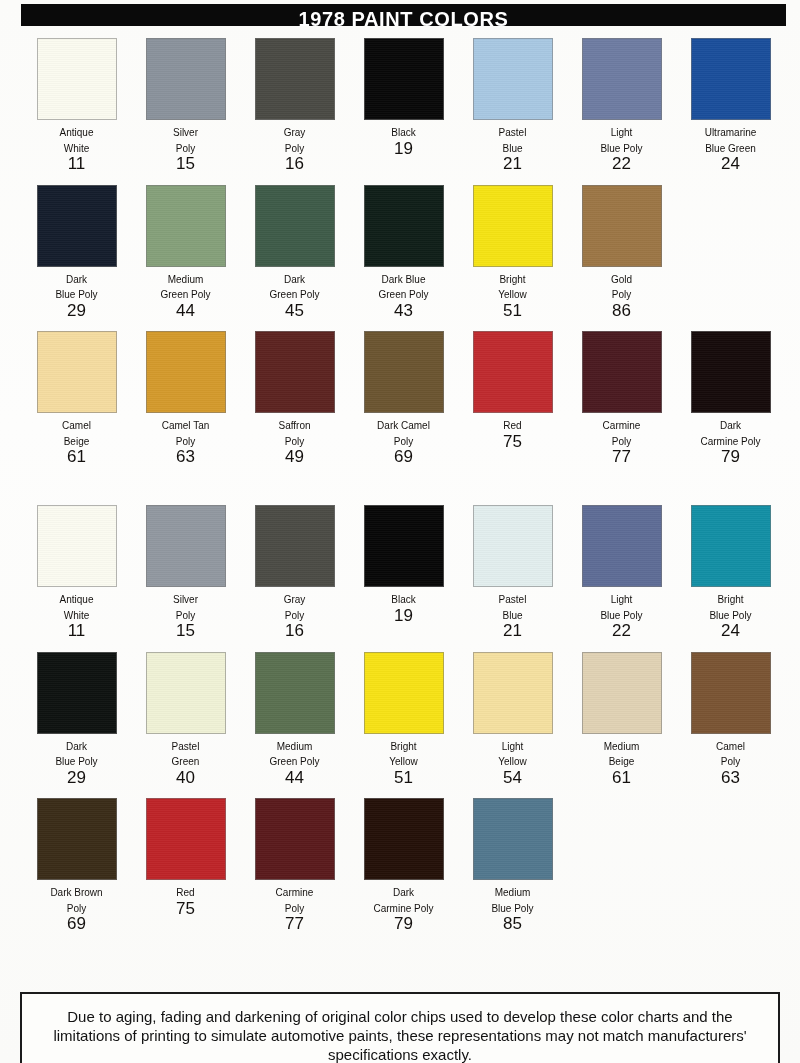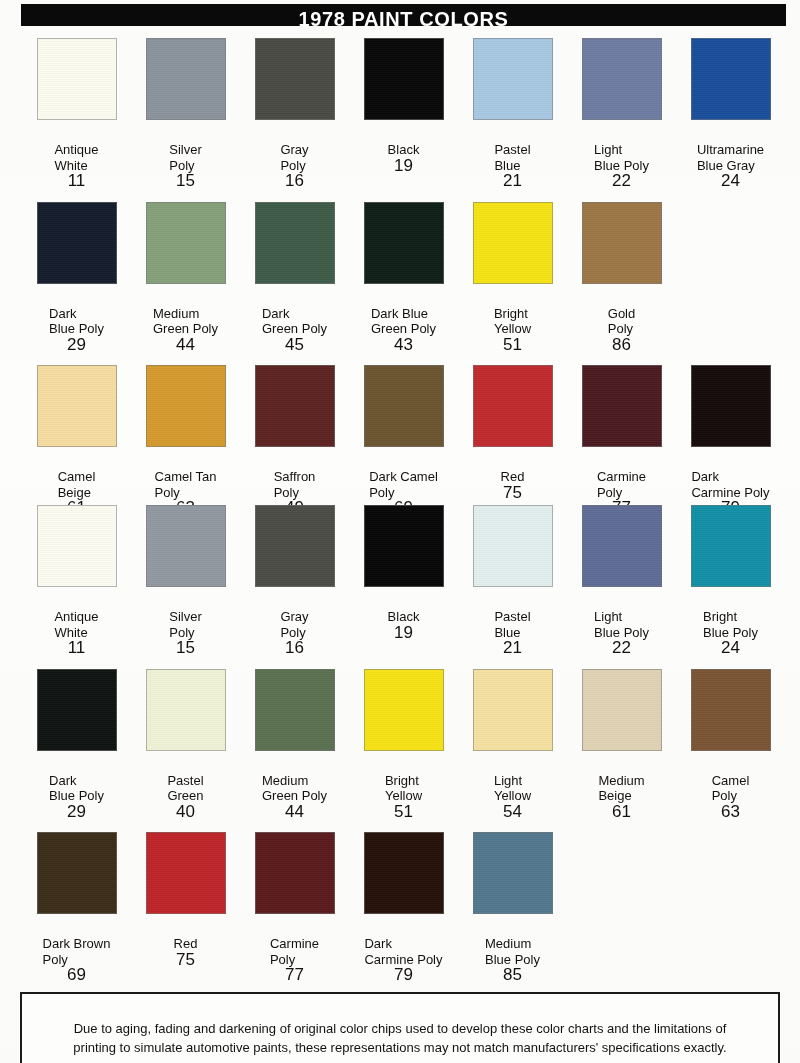--- a/index.html
+++ b/index.html
@@ -72,22 +72,23 @@
   .chip::after {
     content: "";
     position: absolute;
     left: 0; top: 0; right: 0; bottom: 0;
     background-image:
       repeating-linear-gradient(0deg, rgba(255,255,255,0.045) 0px, rgba(255,255,255,0.045) 1px, rgba(0,0,0,0.03) 1px, rgba(0,0,0,0.03) 2px);
     pointer-events: none;
     opacity: 0.75;
   }
   .chip-label {
-    margin-top: 22px;
-    font-size: 13px;
+    margin-top: 5px;
+    text-align: center;
+    font-size: 10px;
     line-height: 15.5px;
     color: #14110f;
     font-family: "Liberation Sans", sans-serif;
     white-space: pre-line;
   }
   .chip-code {
     text-align: center;
     font-size: 17px;
     line-height: 15.5px;
     color: #14110f;
@@ -99,22 +100,22 @@
     position: absolute;
     left: 20px;
     top: 992px;
     width: 760px;
     box-sizing: border-box;
     border: 2px solid #1b1b1b;
     padding: 9px 14px 10px 14px;
     background: #fdfdfb;
   }
   .disclaimer p {
-    margin: 16px;
-    font-size: 13px;
+    margin: 4px;
+    font-size: 15px;
     line-height: 19px;
     text-align: center;
     color: #121212;
     font-family: "Liberation Sans", sans-serif;
   }
   .page-corner {
     position: absolute;
     right: 4px;
     bottom: 0px;
     font-size: 11px;
@@ -176,21 +177,21 @@
             </div>
             <div class="chip-label">Light
 Blue Poly</div>
             <div class="chip-code">22</div>
           </div>
           <div class="swatch-cell">
             <div class="chip-wrap">
               <div class="chip" style="background: rgb(26, 78, 155);"></div>
             </div>
             <div class="chip-label">Ultramarine
-Blue Gray</div>
+Blue Green</div>
             <div class="chip-code">24</div>
           </div>
         </div>
         <div class="swatch-row">
           <div class="swatch-cell">
             <div class="chip-wrap">
               <div class="chip" style="background: rgb(20, 29, 44);"></div>
             </div>
             <div class="chip-label">Dark
 Blue Poly</div>

